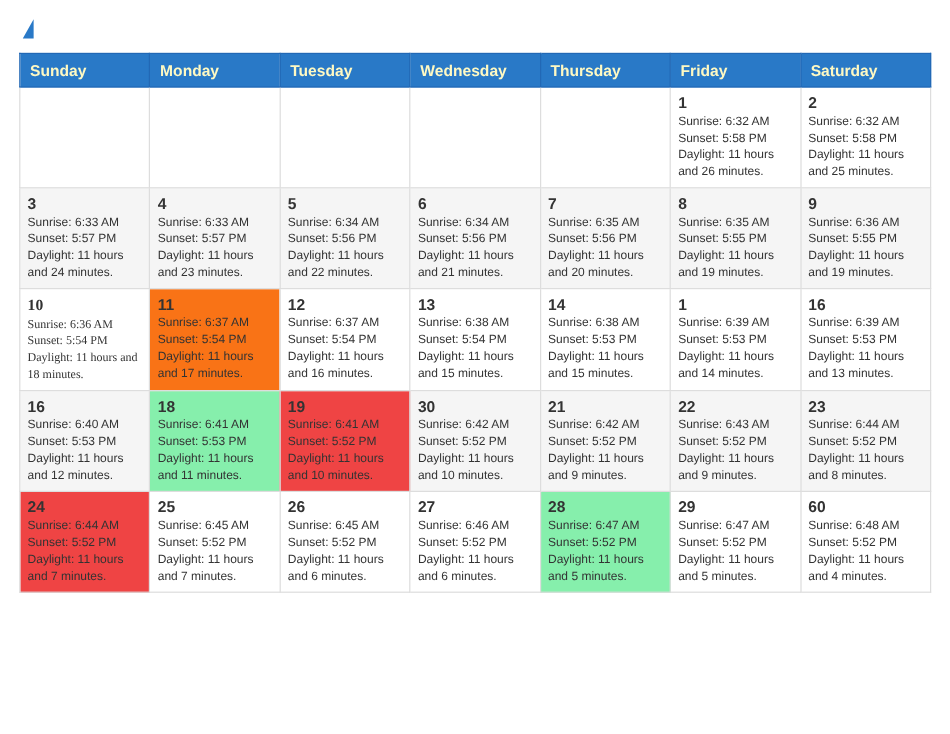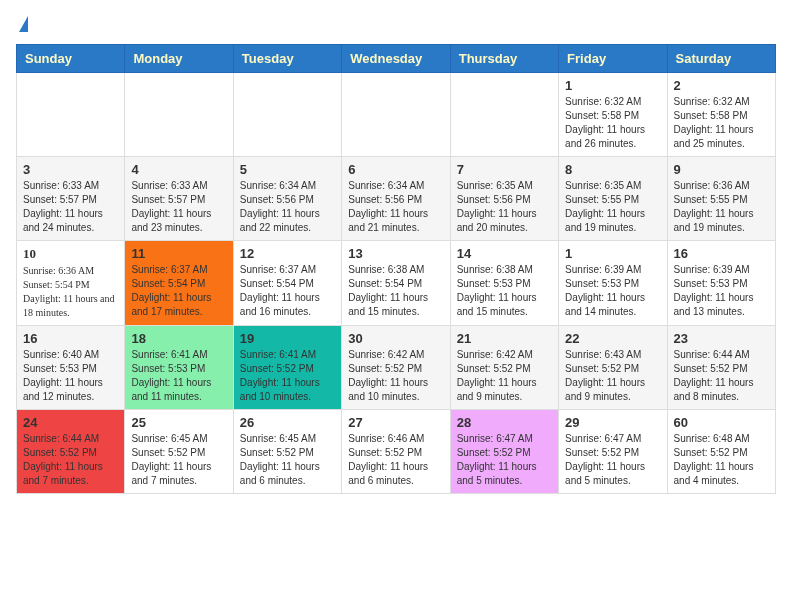--- a/index.html
+++ b/index.html
@@ -236,21 +236,21 @@
           <div class="day-info">Sunrise: 6:40 AM
 Sunset: 5:53 PM
 Daylight: 11 hours and 12 minutes.</div>
         </td>
         <td style="background: #86efac;">
           <span class="day-number">18</span>
           <div class="day-info">Sunrise: 6:41 AM
 Sunset: 5:53 PM
 Daylight: 11 hours and 11 minutes.</div>
         </td>
-        <td style="background: #14b8a6;">
+        <td style="background: #ef4444;">
           <span class="day-number">19</span>
           <div class="day-info">Sunrise: 6:41 AM
 Sunset: 5:52 PM
 Daylight: 11 hours and 10 minutes.</div>
         </td>
         <td style="background: rgb(245, 245, 245);">
           <span class="day-number">30</span>
           <div class="day-info">Sunrise: 6:42 AM
 Sunset: 5:52 PM
 Daylight: 11 hours and 10 minutes.</div>
@@ -292,21 +292,21 @@
           <div class="day-info">Sunrise: 6:45 AM
 Sunset: 5:52 PM
 Daylight: 11 hours and 6 minutes.</div>
         </td>
         <td style="background: rgb(255, 255, 255);">
           <span class="day-number">27</span>
           <div class="day-info">Sunrise: 6:46 AM
 Sunset: 5:52 PM
 Daylight: 11 hours and 6 minutes.</div>
         </td>
-        <td style="background: #f0abfc; margin-left: 20px;">
+        <td style="background: #86efac; margin-left: 20px;">
           <span class="day-number">28</span>
           <div class="day-info">Sunrise: 6:47 AM
 Sunset: 5:52 PM
 Daylight: 11 hours and 5 minutes.</div>
         </td>
         <td style="background: rgb(255, 255, 255); margin-top: 16px;">
           <span class="day-number">29</span>
           <div class="day-info">Sunrise: 6:47 AM
 Sunset: 5:52 PM
 Daylight: 11 hours and 5 minutes.</div>

